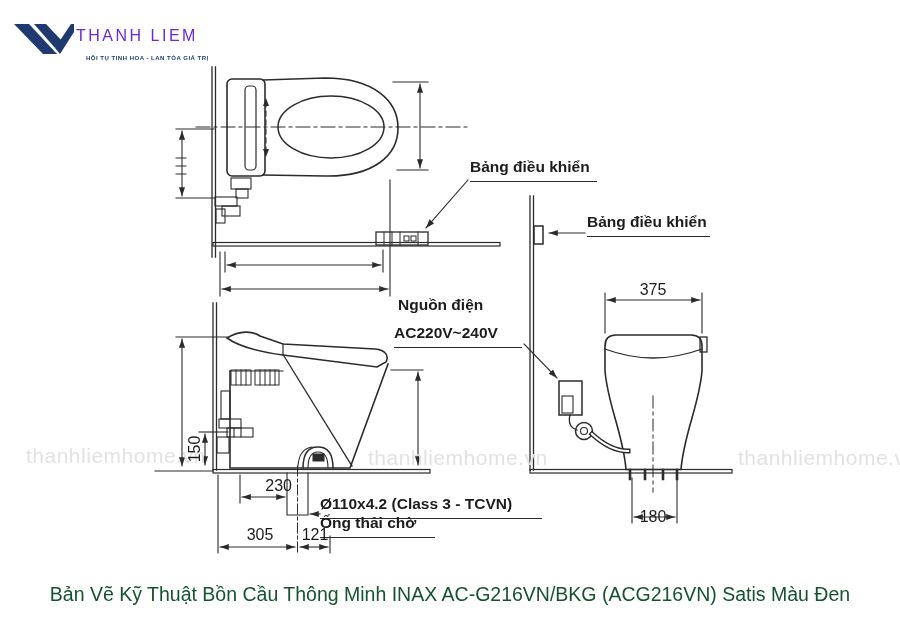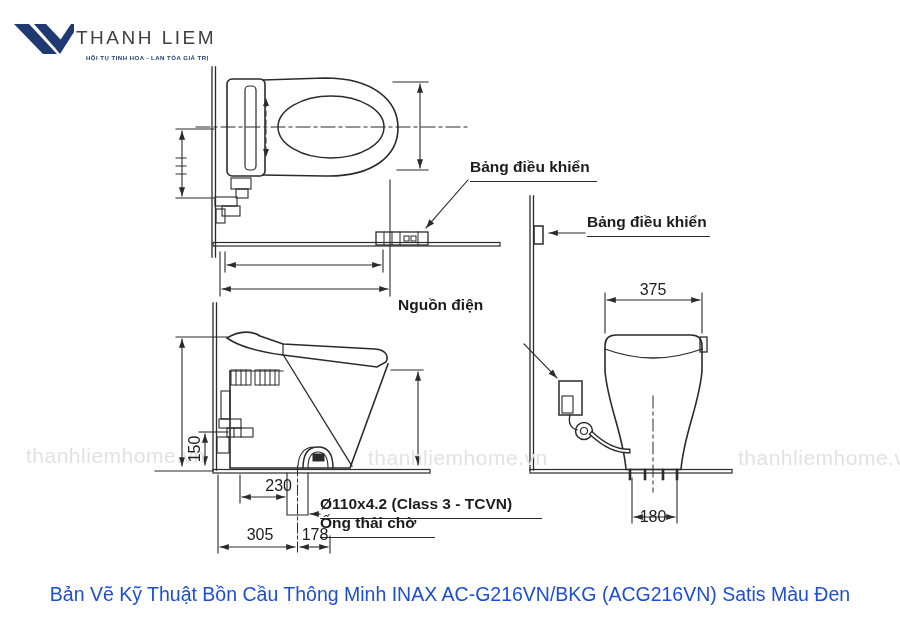--- a/index.html
+++ b/index.html
@@ -4,37 +4,37 @@
 <style>
   * { margin:0; padding:0; box-sizing:border-box; }
   html,body { background:#ffffff; }
   body { font-family:"Liberation Sans","DejaVu Sans",sans-serif; }
   .canvas { position:relative; width:900px; height:634px; background:#fff; overflow:hidden; }
   svg.linework { position:absolute; left:0; top:0; }
 
   
   .logo { position:absolute; left:10px; top:12px; width:270px; height:56px; }
   .logo-mark { position:absolute; left:2px; top:8px; }
-  .logo-name { position:absolute; left:66px; top:15px; font-size:19px; letter-spacing:2.5px;
-               font-weight:500; color:#404040; white-space:nowrap; }
+  .logo-name { position:absolute; left:66px; top:15px; font-size:16px; letter-spacing:2.5px;
+               font-weight:500; color:#6d28d9; white-space:nowrap; }
   .logo-tag  { position:absolute; left:76px; top:43px; font-size:6px; letter-spacing:0.5px;
                font-weight:700; color:#1e3a70; white-space:nowrap; }
 
   
   .lbl { position:absolute; color:#1c1c1c; font-size:15.5px; font-weight:600;
          line-height:1.15; white-space:nowrap; }
   .lbl.u { border-bottom:1.7px solid #2b2b2b; padding-bottom:5px; }
   .dim { position:absolute; color:#1c1c1c; font-size:16px; font-weight:500;
          text-align:center; white-space:nowrap; }
   .dim.rot { transform:rotate(-90deg); }
 
   .wm { position:absolute; color:#e2e2e2; font-size:21px; letter-spacing:0.5px; white-space:nowrap; }
 
   .title { position:absolute; left:0; right:0; top:583px; text-align:center;
-           color:#1d4ed8; font-size:19.5px; font-weight:400; }
+           color:#14532d; font-size:19.5px; font-weight:400; }
 </style>
 </head>
 <body>
 
 <div class="canvas">
 
   <svg class="linework" width="900" height="634" viewBox="0 0 900 634">
     <defs>
       <marker id="arw" viewBox="0 0 10 10" refX="10" refY="5" markerWidth="11" markerHeight="8" orient="auto-start-reverse">
         <path d="M0,1.5 L10,5 L0,8.5 Z" fill="#2b2b2b"></path>
@@ -172,25 +172,26 @@
     <div class="logo-tag">HỘI TỤ TINH HOA - LAN TỎA GIÁ TRỊ</div>
   </div>
 
   <div class="wm" style="left:26px;  top:444px;">thanhliemhome.vn</div>
   <div class="wm" style="left:368px; top:446px;">thanhliemhome.vn</div>
   <div class="wm" style="left:738px; top:446px;">thanhliemhome.vn</div>
 
   <div class="lbl u" style="left:470px; top:158px; min-width:127px;">Bảng điều khiển</div>
   <div class="lbl u" style="left:587px; top:213px; min-width:123px;">Bảng điều khiển</div>
   <div class="lbl" style="left:398px; top:296px;text-align:right;">Nguồn điện</div>
+  <div class="lbl u" style="left:394px; top:324px; min-width:128px;">AC220V~240V</div>
   <div class="lbl u" style="left:320px; top:495px; min-width:222px;">Ø110x4.2 (Class 3 - TCVN)</div>
   <div class="lbl u" style="left:320px; top:514px; min-width:115px;">Ống thải chờ</div>
 
   <div class="dim" style="left:628px; top:281px; width:50px;">375</div>
   <div class="dim" style="left:629px; top:496px; width:48px;margin-top:12px;">180</div>
   <div class="dim rot" style="left:172px; top:440px; width:46px;">150</div>
   <div class="dim" style="left:245px; top:477px; width:47px;text-align:right;">230</div>
   <div class="dim" style="left:230px; top:526px; width:60px;">305</div>
-  <div class="dim" style="left:292px; top:526px; width:46px;">178</div>
+  <div class="dim" style="left:292px; top:526px; width:46px;">121</div>
 
   <div class="title">Bản Vẽ Kỹ Thuật Bồn Cầu Thông Minh INAX AC-G216VN/BKG (ACG216VN) Satis Màu Đen</div>
 
 </div>
 
 </body></html>

